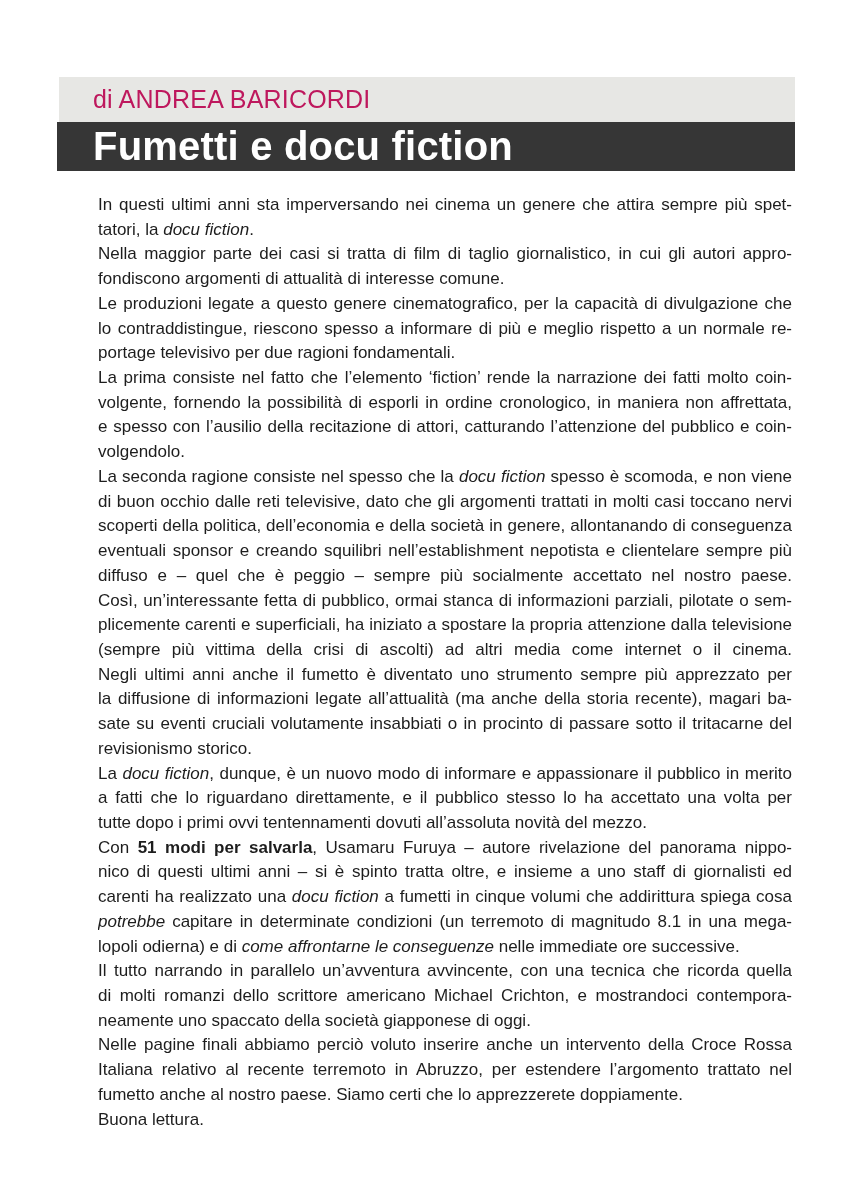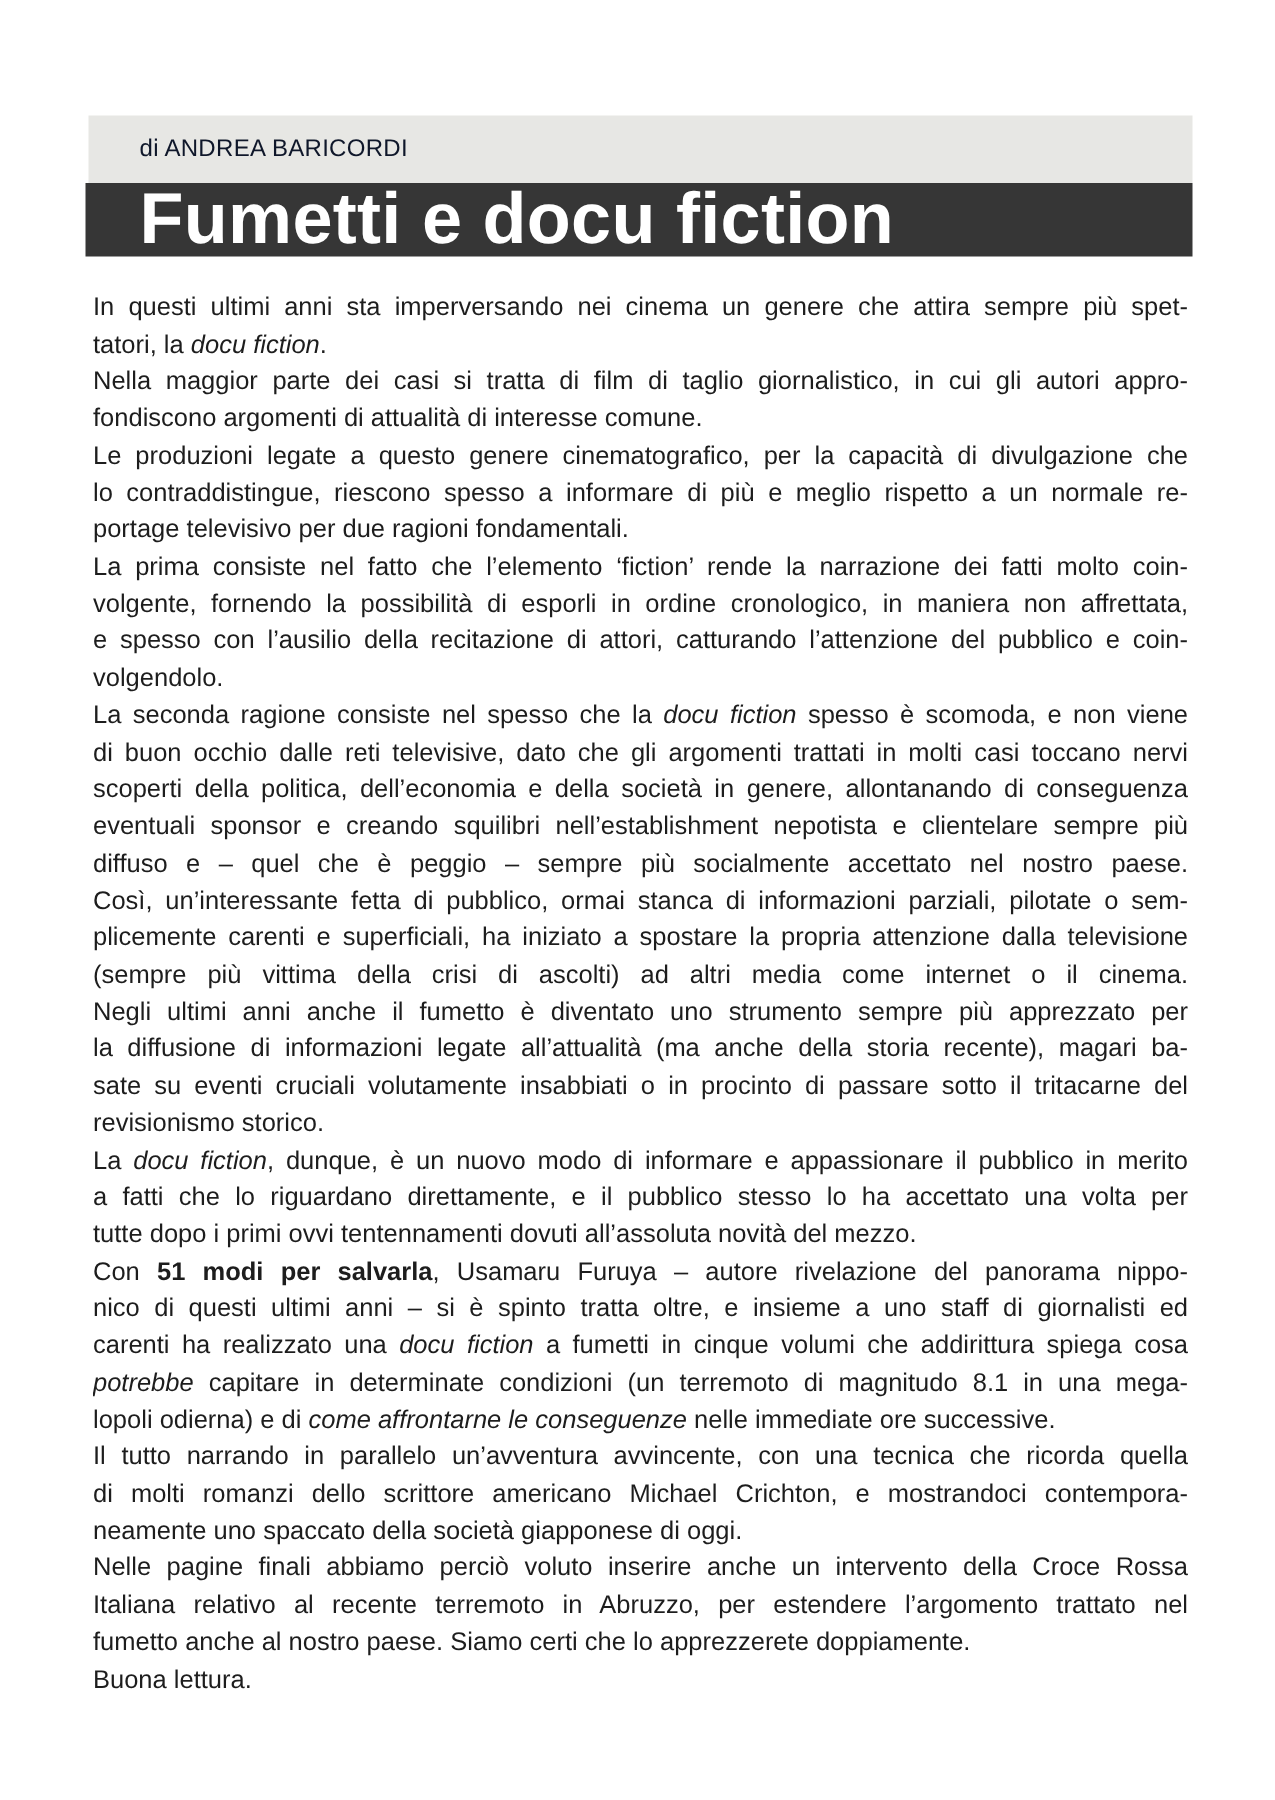--- a/index.html
+++ b/index.html
@@ -14,53 +14,54 @@
   .author-bar {
     position: absolute;
     left: 59px; top: 77px;
     width: 736px; height: 45px;
     background: #e7e7e4;
     display: flex;
     align-items: center;
   }
   .author-bar .author-text {
     padding-left: 34px;
-    font-size: 16px;
+    font-size: 25px;
     letter-spacing: 0.2px;
-    color: #0f172a;
+    color: #be185d;
   }
   .title-bar {
     position: absolute;
     left: 57px; top: 122px;
     width: 738px; height: 49px;
     background: #363636;
     display: flex;
     align-items: center;
   }
   .title-bar .title-text {
     padding-left: 36px;
-    font-size: 48px;
+    font-size: 40px;
     font-weight: bold;
     color: #ffffff;
     letter-spacing: 0.2px;
     white-space: nowrap;
   }
   .article-body {
     position: absolute;
     left: 62px; top: 193px;
     width: 730px;
     color: #1d1d1d;
     font-size: 17px;
     line-height: 24.72px;
   }
   .line {
     height: 24.72px;
     overflow: hidden;
     text-align: justify;
     text-align-last: left;
+    margin-left: 36px;
   }
   .line.just { text-align-last: justify; }
   .it { font-style: italic; }
   .bd { font-weight: bold; }
 </style>
 </head>
 <body>
 
 <div class="page">
 

